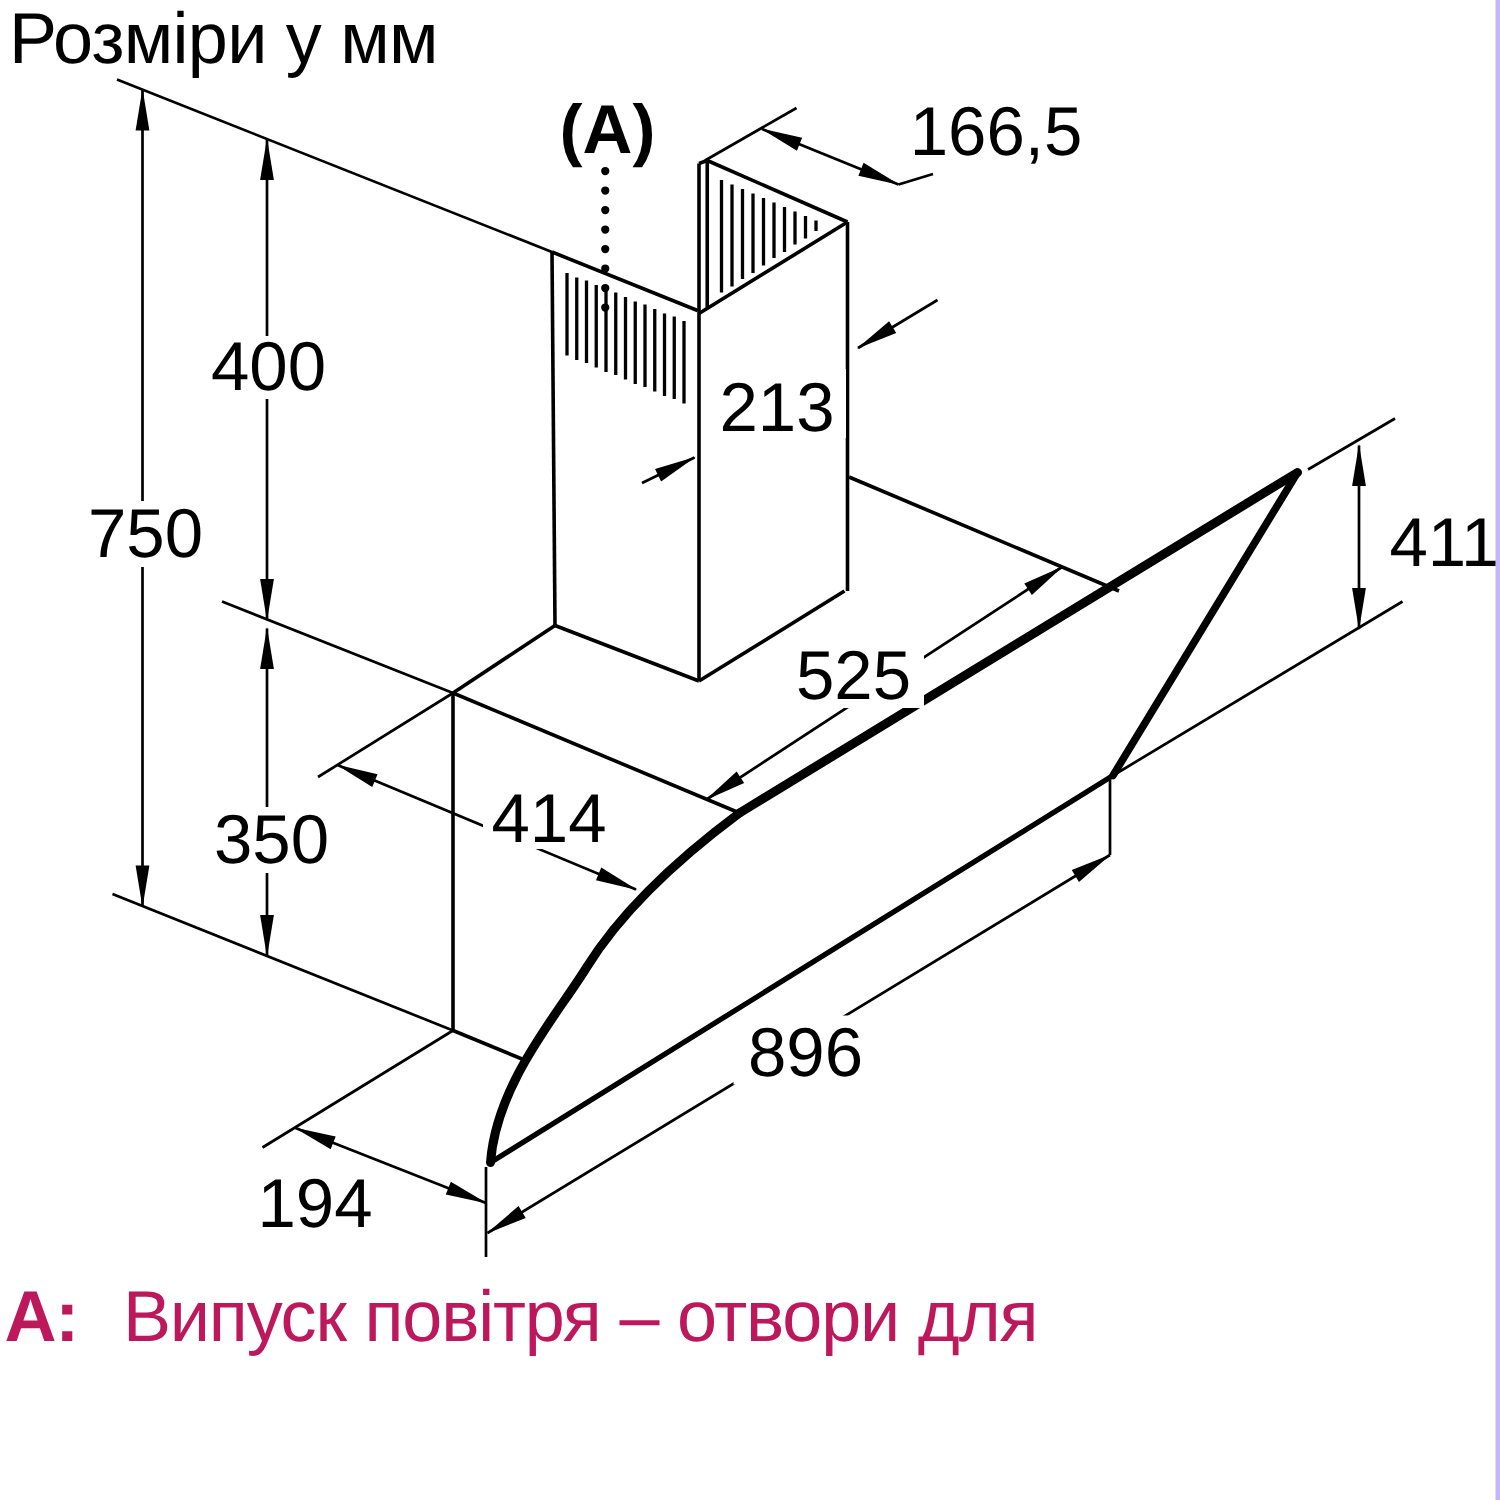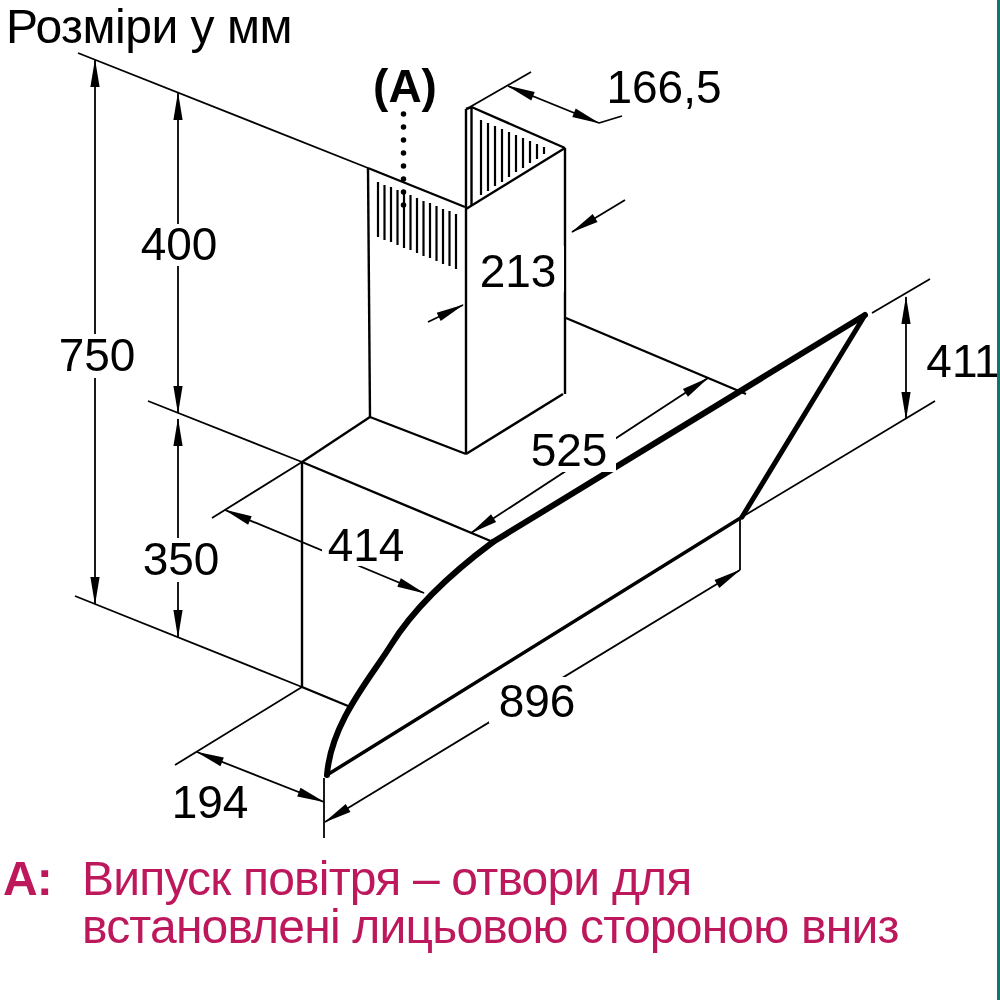--- a/index.html
+++ b/index.html
@@ -1,19 +1,19 @@
 <!DOCTYPE html>
 <html><head>
 <meta charset="utf-8">
 <style>
   html,body{margin:0;padding:0;background:#fff;}
   .stage{
     position:relative;width:1000px;height:1000px;background:#ffffff;
     font-family:"Liberation Sans","DejaVu Sans",sans-serif;color:#000;
-    overflow:hidden;border-right:3px solid #0f766e;box-sizing:border-box;
+    overflow:hidden;border-right:3px solid #c4b5fd;box-sizing:border-box;
   }
   .title{
     position:absolute;left:6px;top:2px;font-size:48px;line-height:1.05;
     letter-spacing:-0.5px;color:#000;white-space:nowrap;
   }
   .drawing{position:absolute;left:0;top:0;}
   .note{
     position:absolute;left:3px;top:855px;width:990px;
     font-size:48px;line-height:48px;letter-spacing:-0.8px;color:#be185d;
   }
@@ -184,16 +184,15 @@
         <rect class="lblbg" x="162" y="778" width="96" height="46"></rect>
         <text class="num" x="210" y="818" text-anchor="middle">194</text>
       </g>
     </g>
   </svg>
 
   <div class="note">
     <div class="row">
       <span class="prefix">А:</span><span>Випуск повітря – отвори для</span>
     </div>
-    <div class="row cont">встановлені лицьовою стороною вниз</div>
   </div>
 
 </div>
 
 </body></html>

